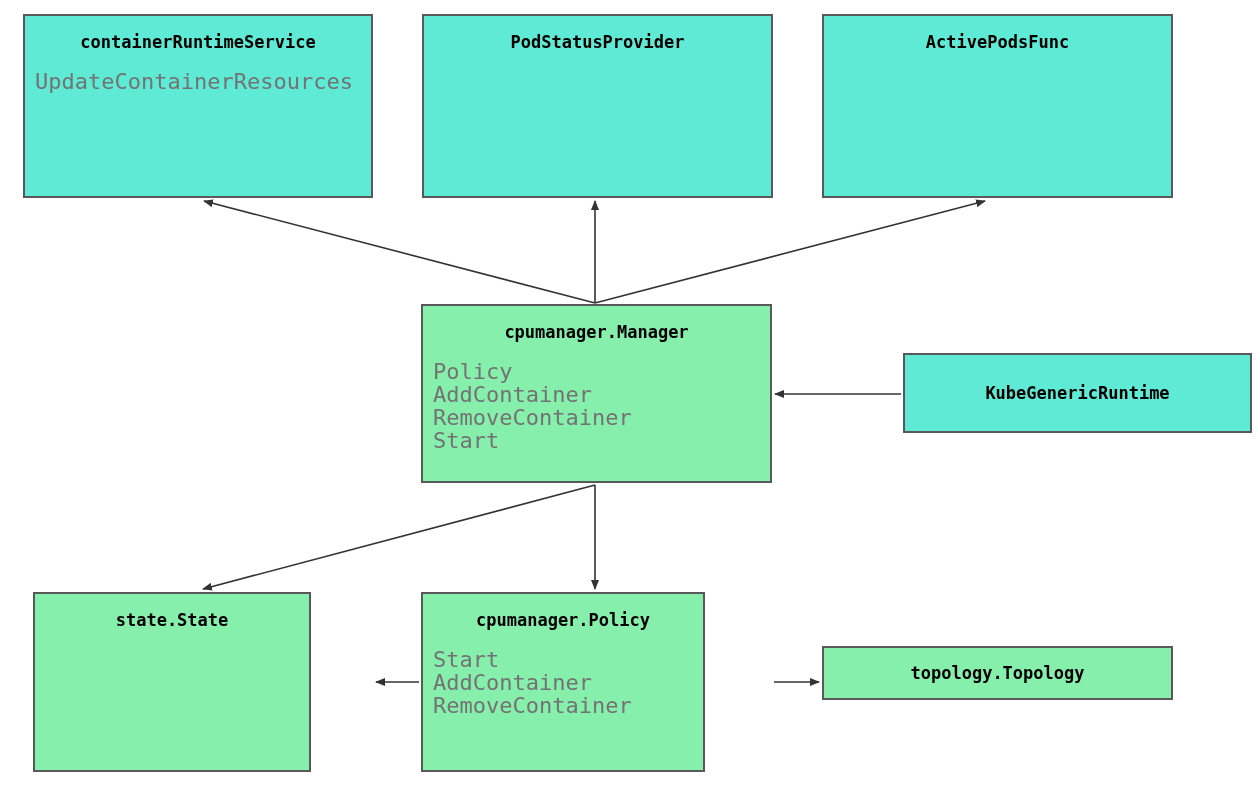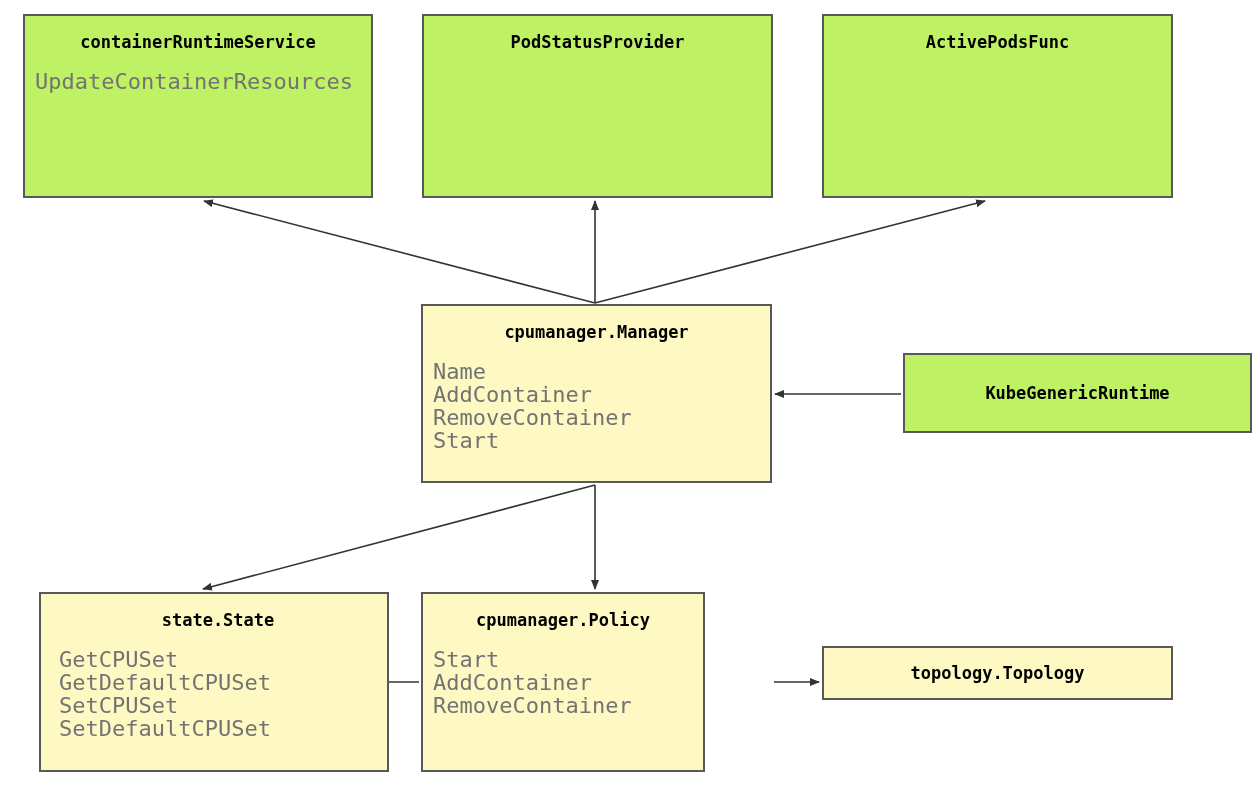--- a/index.html
+++ b/index.html
@@ -1,22 +1,22 @@
 <!DOCTYPE html>
 <html><head>
 <meta charset="utf-8">
 <style>
   html, body { margin:0; padding:0; background:#ffffff; }
   body { width:1258px; height:788px; position:relative; overflow:hidden;
          font-family:"DejaVu Sans Mono", monospace; }
   #canvas { position:absolute; left:0; top:0; width:1258px; height:788px; }
   svg.edges { position:absolute; left:0; top:0; width:1258px; height:788px; pointer-events:none; }
   .node { position:absolute; box-sizing:border-box; border:2px solid #595959;
-          background:#bef264; }
-  .node.blue { background:#fef9c3; }
+          background:#5eead4; }
+  .node.blue { background:#86efac; }
   .node .title { text-align:center; font-weight:bold; color:#000000;
                  font-size:17px; letter-spacing:0px; margin-top:16px;
                  font-family:"DejaVu Sans Mono", monospace; white-space:nowrap; }
   .node .methods { margin:18px 0 0 10px; color:#737373; font-size:22px;
                    line-height:23px; font-family:"DejaVu Sans Mono", monospace; }
   .node .methods div { white-space:nowrap; }
   .node.center-only { display:flex; align-items:center; justify-content:center; }
   .node.center-only .title { margin-top:0; }
 </style>
 </head>
@@ -77,39 +77,33 @@
   </div>
 
   <div class="node" style="left:822px; top:14px; width:351px; height:184px;">
     <div class="title">ActivePodsFunc</div>
     <div class="methods"></div>
   </div>
 
   <div class="node blue" style="left:421px; top:304px; width:351px; height:179px;">
     <div class="title">cpumanager.Manager</div>
     <div class="methods">
-      <div>Name</div>
+      <div>Policy</div>
       <div>AddContainer</div>
       <div>RemoveContainer</div>
       <div>Start</div>
     </div>
   </div>
 
   <div class="node center-only" style="left:903px; top:353px; width:349px; height:80px;justify-content:center;">
     <div class="title">KubeGenericRuntime</div>
   </div>
 
-  <div class="node blue" style="left:39px; top:592px; width:350px; height:180px;padding-left:8px;">
+  <div class="node blue" style="left:33px; top:592px; width:278px; height:180px;">
     <div class="title">state.State</div>
-    <div class="methods">
-      <div>GetCPUSet</div>
-      <div>GetDefaultCPUSet</div>
-      <div>SetCPUSet</div>
-      <div>SetDefaultCPUSet</div>
-    </div>
   </div>
 
   <div class="node blue" style="left:421px; top:592px; width:284px; height:180px;">
     <div class="title">cpumanager.Policy</div>
     <div class="methods">
       <div>Start</div>
       <div>AddContainer</div>
       <div>RemoveContainer</div>
     </div>
   </div>

